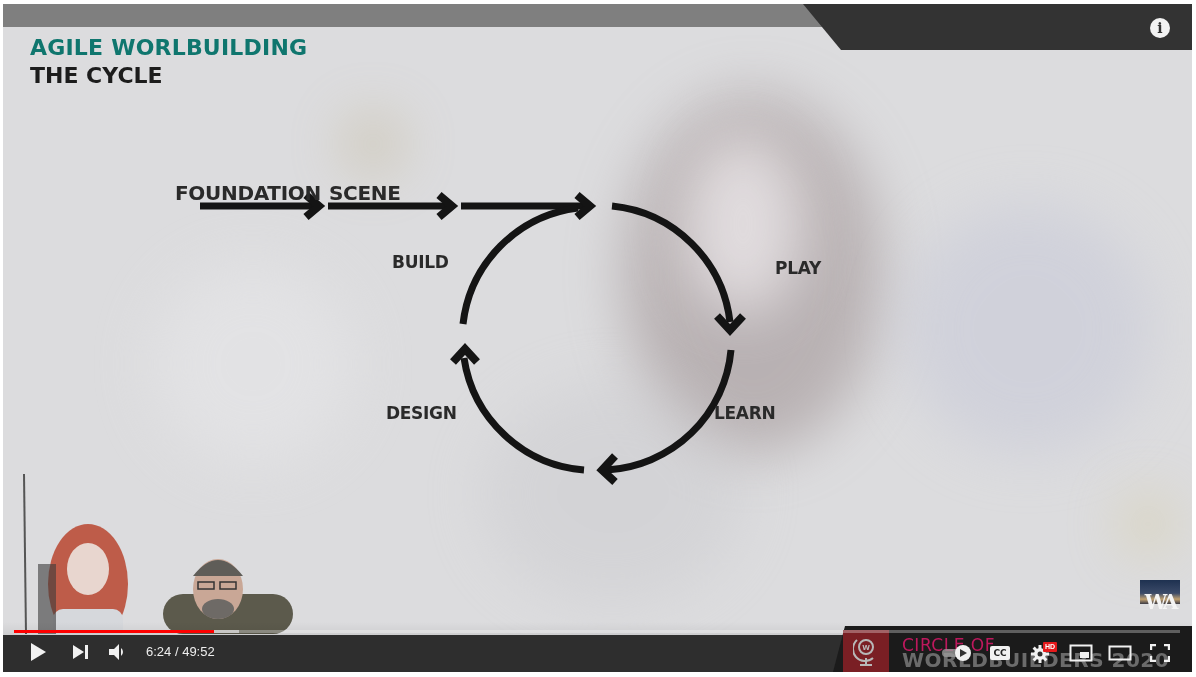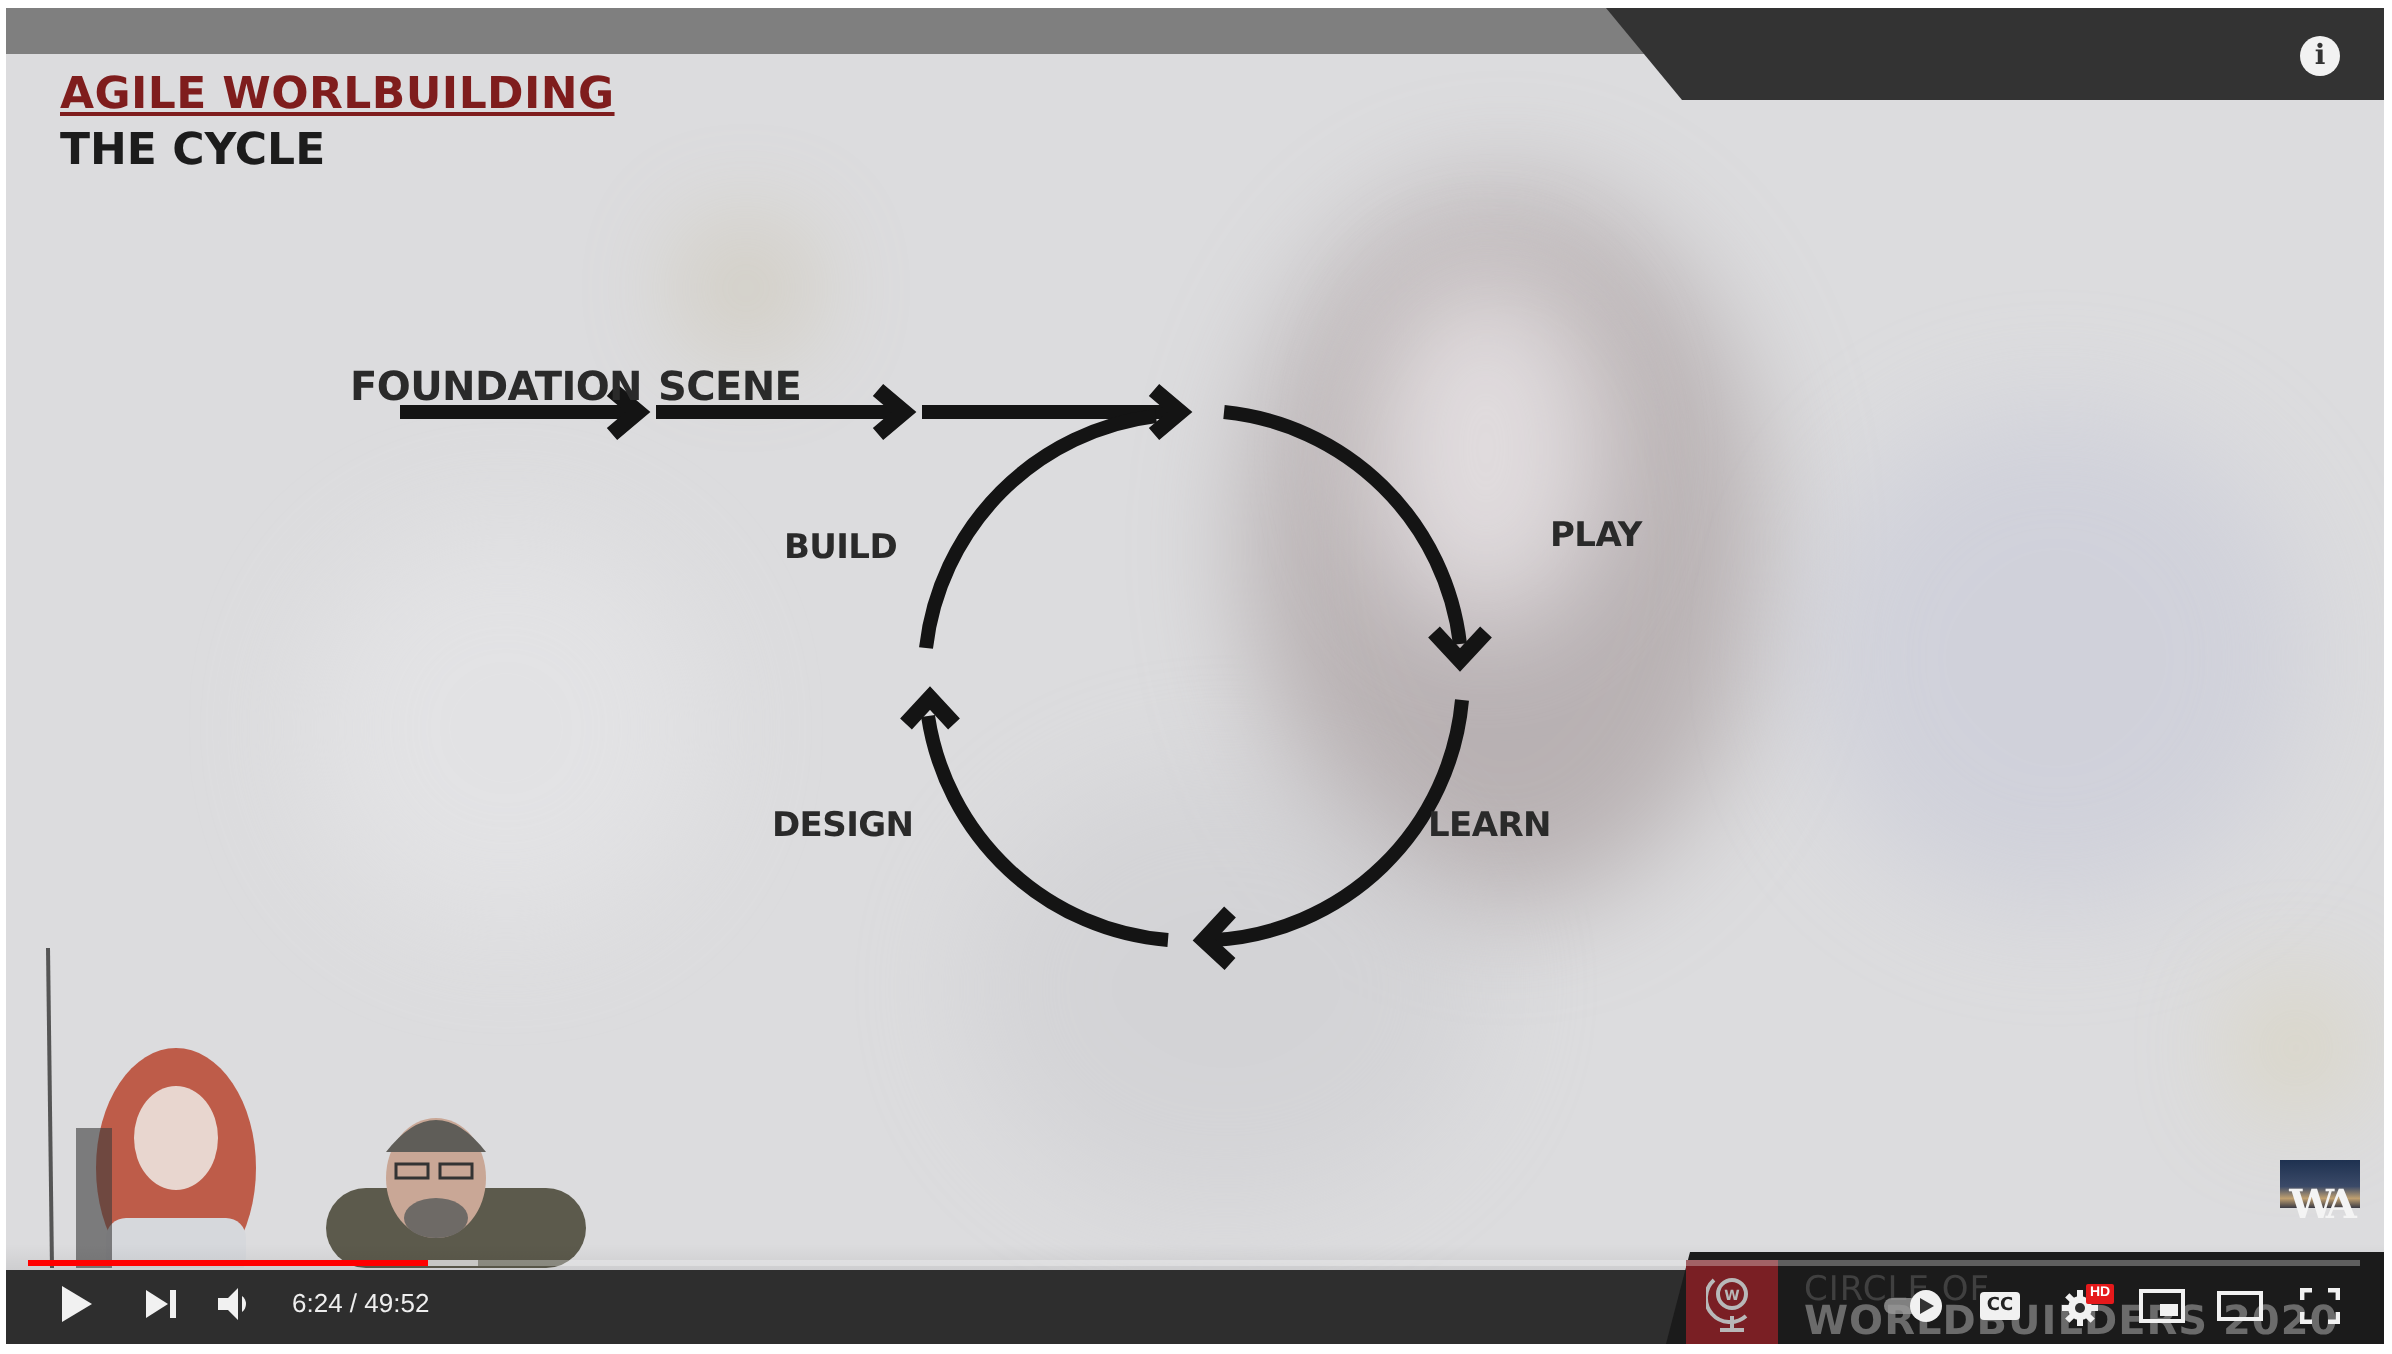--- a/index.html
+++ b/index.html
@@ -16,21 +16,21 @@
   .top-band-left { position: absolute; left: 0; top: 0; width: 830px; height: 23px; background: #7f7f7f; }
   .top-band-right {
     position: absolute; left: 800px; top: 0; width: 389px; height: 46px; background: #333333;
     clip-path: polygon(0 0, 100% 0, 100% 100%, 38px 100%);
   }
   .info-btn {
     position: absolute; right: 22px; top: 14px; width: 20px; height: 20px; border-radius: 50%;
     background: #f2f2f2; color: #333; font: bold 14px "DejaVu Serif", serif; text-align: center; line-height: 20px; cursor: pointer;
   }
 
-  .slide-title { position: absolute; left: 27px; top: 31px; color: #7f1d1d; font: 600 22px "DejaVu Sans", sans-serif; letter-spacing: 0.2px; line-height: 26px; text-decoration: underline; }
+  .slide-title { position: absolute; left: 27px; top: 31px; color: #0f766e; font: 600 22px "DejaVu Sans", sans-serif; letter-spacing: 0.2px; line-height: 26px; }
   .slide-subtitle { position: absolute; left: 27px; top: 59px; color: #1c1c1c; font: bold 22px "DejaVu Sans", sans-serif; line-height: 26px; }
 
   .diagram { position: absolute; left: 0; top: 0; }
   .lbl { position: absolute; color: #2a2a2a; font: bold 17px "DejaVu Sans", sans-serif; letter-spacing: -0.3px; }
   .lbl.small { font-size: 20px; }
 
   .webcam { position: absolute; }
   .wa-logo {
     position: absolute; left: 1137px; top: 576px; width: 40px; height: 24px;
     background: linear-gradient(180deg, #1e3150 0%, #3b4a68 55%, #c0a070 80%, #3a3a44 100%);
@@ -38,21 +38,21 @@
   }
 
   .bottom-gradient { position: absolute; left: 0; bottom: 0; width: 100%; height: 50px; background: linear-gradient(180deg, rgba(0,0,0,0) 0%, rgba(0,0,0,0.25) 100%); }
   .controls-bg { position: absolute; left: 0; top: 631px; width: 100%; height: 37px; background: #2e2e2e; }
   .brand-banner {
     position: absolute; left: 830px; top: 622px; width: 359px; height: 46px; background: #1b1b1b;
     clip-path: polygon(12px 0, 100% 0, 100% 100%, 0 100%);
   }
   .brand-red { position: absolute; left: 840px; top: 626px; width: 46px; height: 42px; background: #7a1f24; }
   .brand-globe { position: absolute; left: 850px; top: 630px; width: 26px; height: 34px; color: #b0b0b0; }
-  .brand-text1 { position: absolute; left: 899px; top: 632px; color: #404040; font: 17px "DejaVu Sans", sans-serif; letter-spacing: 0.5px; line-height: 18px; }
+  .brand-text1 { position: absolute; left: 899px; top: 632px; color: #be185d; font: 17px "DejaVu Sans", sans-serif; letter-spacing: 0.5px; line-height: 18px; }
   .brand-text2 { position: absolute; left: 899px; top: 645px; color: #6b6b6b; font: bold 20px "DejaVu Sans", sans-serif; letter-spacing: 0.5px; line-height: 22px; }
 
   .progress-track { position: absolute; left: 11px; top: 626px; width: 1166px; height: 3px; background: rgba(255,255,255,0.3); cursor: pointer; }
   .progress-buffer { position: absolute; left: 0; top: 0; height: 3px; background: rgba(220,220,220,0.75); }
   .progress-played { position: absolute; left: 0; top: 0; height: 3px; background: #ff0000; }
 
   .ctrl { position: absolute; cursor: pointer; display: flex; align-items: center; justify-content: center; }
   .time { position: absolute; left: 143px; top: 640px; color: #eeeeee; font: 13px "Liberation Sans", sans-serif; line-height: 16px; }
   .hd-badge { position: absolute; left: 1040px; top: 638px; background: #e5191b; color: #fff; font: bold 7px "Liberation Sans", sans-serif; padding: 0 2px; border-radius: 1px; line-height: 10px; }
 </style>
@@ -98,21 +98,21 @@
       <path d="M 728 346 A 132 132 0 0 1 604 466"></path>
       <polyline points="612,452 599,466 612,478" stroke-width="8"></polyline>
 
       <path d="M 581 466 A 132 132 0 0 1 461 354"></path>
       <polyline points="450,358 462,345 474,358" stroke-width="8"></polyline>
     </g>
   </svg>
 
   <div class="lbl small" style="left:172px;top:177px;">FOUNDATION</div>
   <div class="lbl small" style="left:326px;top:177px;">SCENE</div>
-  <div class="lbl" style="left:389px;top:260px;">BUILD</div>
+  <div class="lbl" style="left:389px;top:248px;">BUILD</div>
   <div class="lbl" style="left:772px;top:254px;">PLAY</div>
   <div class="lbl" style="left:383px;top:399px;">DESIGN</div>
   <div class="lbl" style="left:711px;top:399px;">LEARN</div>
 
   <svg class="webcam" style="left:10px;top:460px;" width="290" height="170">
     <line x1="11" y1="10" x2="13" y2="170" stroke="#555" stroke-width="2"></line>
 
     <ellipse cx="75" cy="120" rx="40" ry="60" fill="#b9452f" opacity="0.85"></ellipse>
     <ellipse cx="75" cy="105" rx="21" ry="26" fill="#e8d6cf"></ellipse>
     <rect x="40" y="145" width="70" height="30" rx="10" fill="#d6d8dc"></rect>

